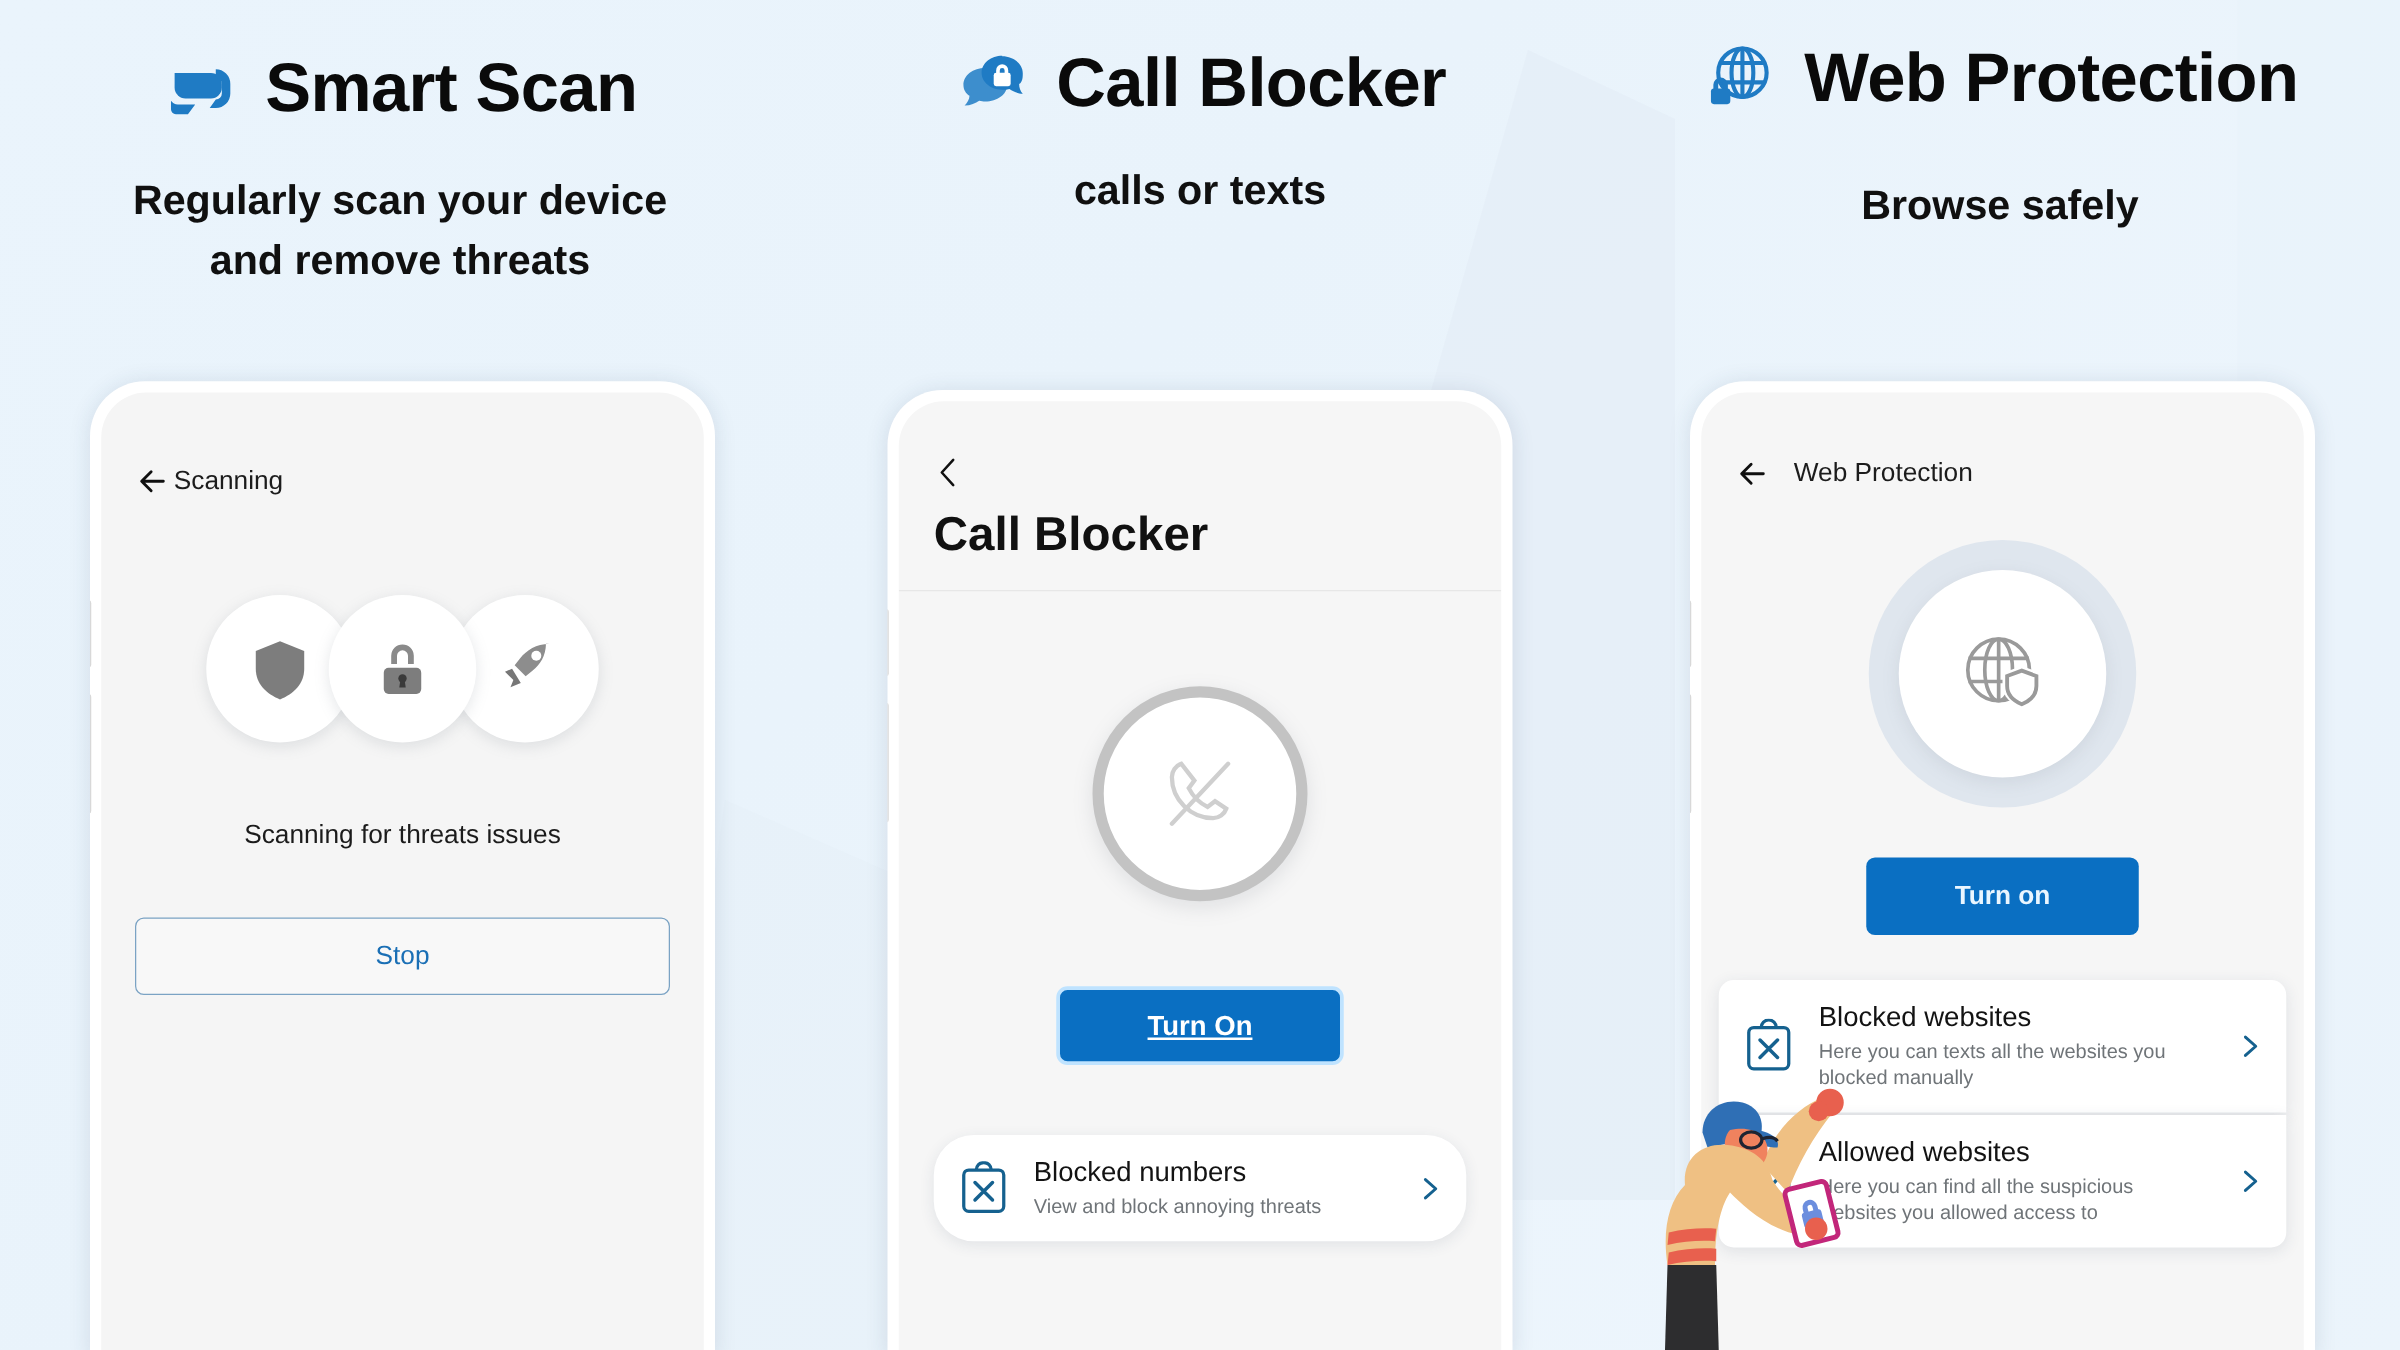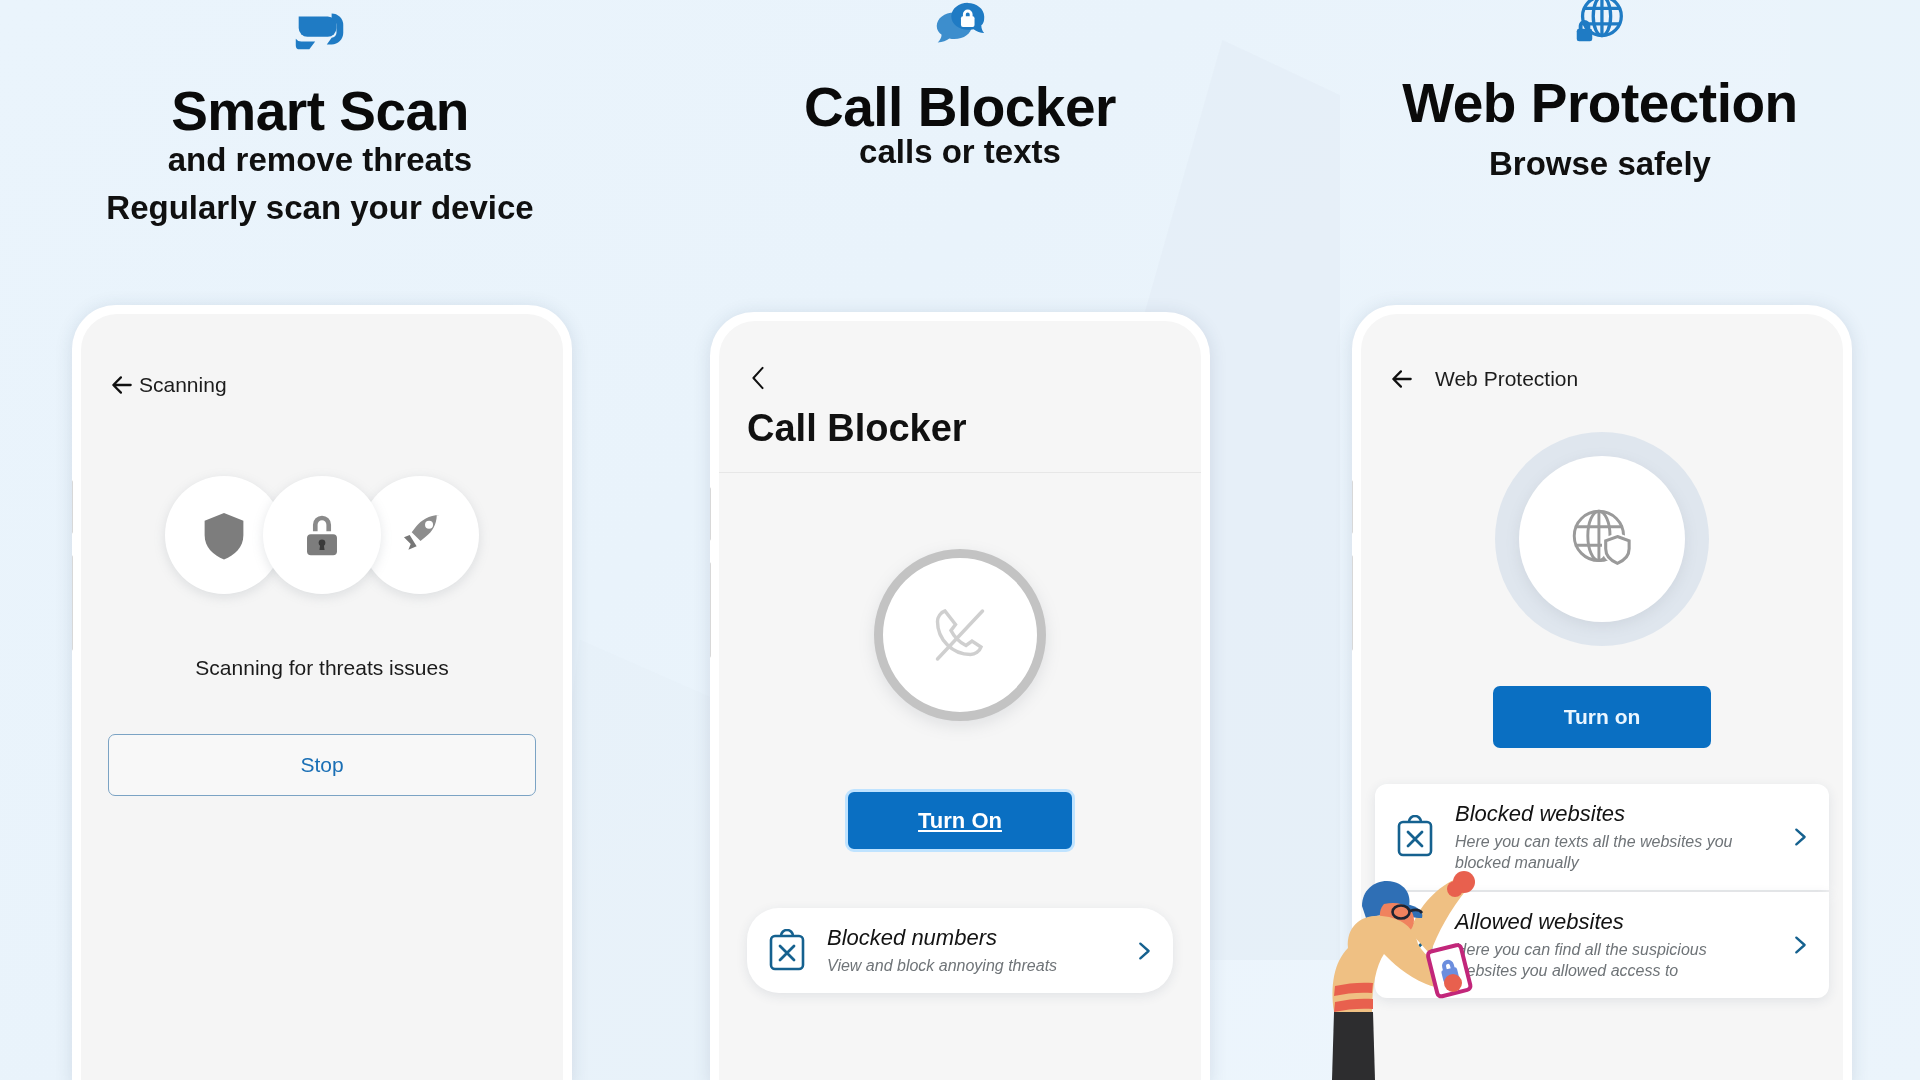--- a/index.html
+++ b/index.html
@@ -51,21 +51,20 @@
   }
 
   
   .head {
     display: flex;
     align-items: center;
     justify-content: center;
     gap: 20px;
     margin-top: 30px;
     height: 80px;
-    flex-direction: column;
   }
   .head-icon { width: 62px; height: 62px; flex: 0 0 62px; display:block; }
   .head-title {
     font-size: 55px;
     font-weight: bold;
     color: #0a0a0a;
     letter-spacing: -.5px;
     white-space: nowrap;
   }
   .sub {
@@ -185,21 +184,20 @@
     cursor: pointer;
   }
   .card {
     position: relative;
     background: #ffffff;
     border-radius: 14px;
     box-shadow: 0 3px 12px rgba(40,60,90,.10);
     display: flex; align-items: center;
     padding: 17px 18px;
     gap: 18px;
-    font-style: italic;
   }
   .card .clip { width: 44px; height: 44px; flex:0 0 44px; display:block; }
   .card-text { flex: 1 1 auto; min-width: 0; }
   .card-title { font-size: 22px; color: #131313; margin-bottom: 4px; }
   .card-desc  { font-size: 16px; color: #6f7478; line-height: 1.32; }
   .card .chev { width: 22px; height: 22px; flex:0 0 22px; display:block; }
   #cardBlockedNumbers { margin: 56px 28px 0 28px; border-radius: 32px; }
 
   
   #phone3 { left: 1352px; top: 305px; height: 780px; }
@@ -251,22 +249,22 @@
   <section class="panel p1">
     <div class="head">
       <svg class="head-icon" viewBox="0 0 64 64">
         <path d="M10 20 H40 a9 9 0 0 1 9 9 v3 a9 9 0 0 1 -9 9 H19 a9 9 0 0 1 -9 -9 Z" fill="#1f7bc4"></path>
         <path d="M44 17 a12 12 0 0 1 12 12 v8 a12 12 0 0 1 -12 12 h-5 l5 -7 h0 a5 5 0 0 0 5 -5 v-8 a5 5 0 0 0 -5 -5 z" fill="#1f7bc4"></path>
         <path d="M13 46 h14 l-6 8 h-10 a4 4 0 0 1 -4 -4 v-7 a7 7 0 0 0 6 3 z" fill="#1f7bc4"></path>
       </svg>
       <h1 class="head-title">Smart Scan</h1>
     </div>
     <div class="sub">
+      <div>Regularly scan your device</div>
       <div>and remove threats</div>
-      <div>Regularly scan your device</div>
     </div>
   </section>
 
   <section class="panel p2">
     <div class="head">
       <svg class="head-icon" viewBox="0 0 64 64">
         <path d="M26 20 C16 20 8 26 8 34 c0 4 2 7 5 9 c0 3 -2 6 -4 8 c5 0 9 -2 12 -4 c2 .5 3 .6 5 .6 c10 0 18 -6 18 -13 c0 -8 -8 -14 -18 -14 z" fill="#1f7bc4" opacity=".85"></path>
         <path d="M40 10 c-9 0 -17 6 -17 14 c0 8 8 14 17 14 c2 0 4 -.2 6 -.7 c3 2 7 4 11 4 c-2 -2 -3 -5 -3 -8 c3 -2 3 -6 3 -9 c0 -8 -8 -14 -17 -14 z" fill="#1f7bc4"></path>
         <path d="M35 22 a5 5 0 0 1 10 0 v3 h-3 v-3 a2 2 0 0 0 -4 0 v3 h-3 z" fill="#ffffff"></path>
         <rect x="33" y="24" width="14" height="11" rx="2" fill="#ffffff"></rect>

